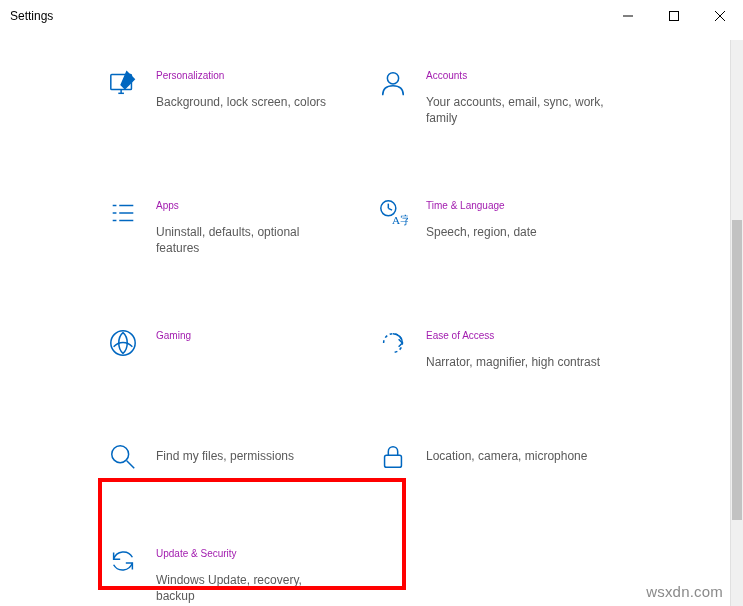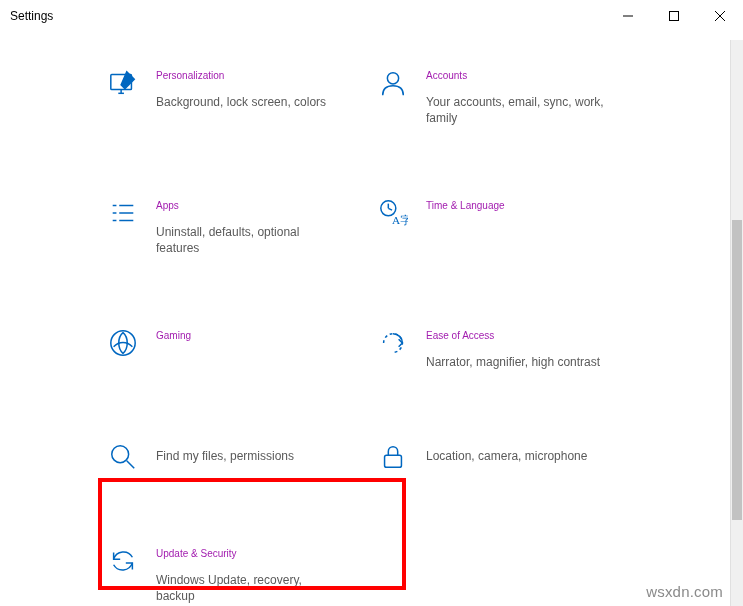--- a/index.html
+++ b/index.html
@@ -170,20 +170,21 @@
       <span class="icon">
         <svg viewBox="0 0 32 32">
             <circle cx="11" cy="11" r="8"></circle>
             <line x1="11" y1="6" x2="11" y2="11"></line>
             <line x1="11" y1="11" x2="15" y2="13"></line>
             <text x="15" y="28" font-size="12" fill="#0067c0" stroke="none" font-family="Segoe UI">A字</text>
           </svg>
       </span>
       <div class="tile-text">
         <span class="tile-title">Time &amp; Language</span>
+        <span class="tile-desc">Speech, region, date</span>
       </div>
     </div>
 
     <div class="tile">
       <span class="icon">
         <svg viewBox="0 0 32 32">
             <circle cx="16" cy="16" r="13"></circle>
             <path d="M16 5 C10 10 10 22 16 27 C22 22 22 10 16 5 Z"></path>
             <path d="M6 20 C12 14 20 14 26 20"></path>
           </svg>

